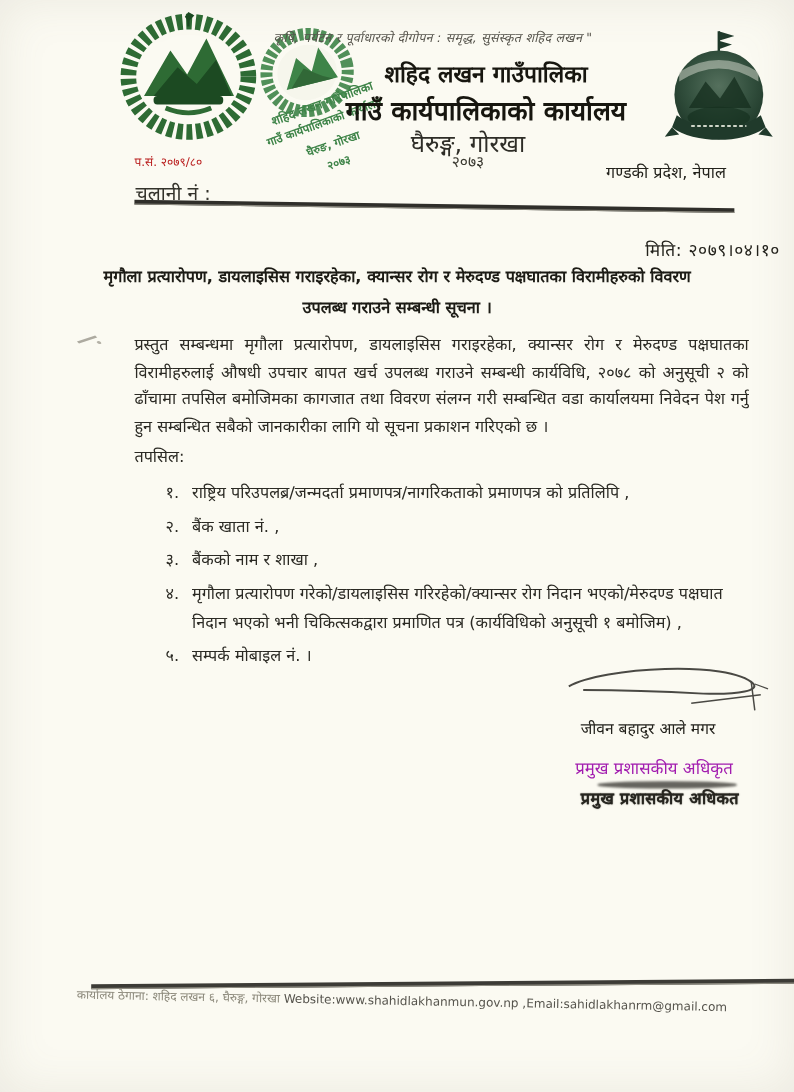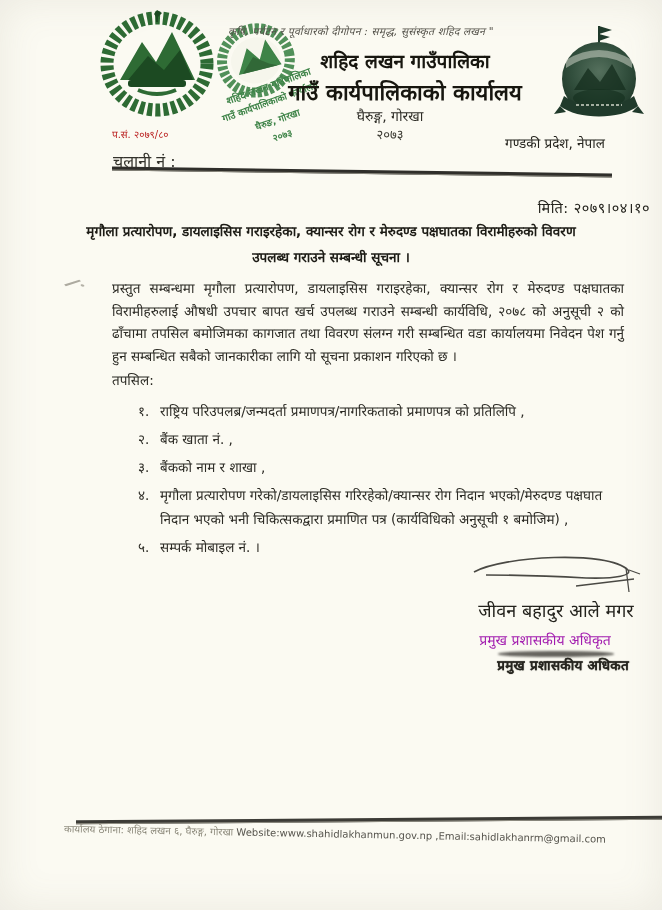--- a/index.html
+++ b/index.html
@@ -24,21 +24,21 @@
   .muni-title{
     left:250px;top:48px;width:310px;text-align:center;
     font-size:19px;font-weight:bold;color:#17160f;
   }
   .office-title{
     left:225px;top:76px;width:360px;text-align:center;
     font-size:22px;font-weight:bold;color:#17160f;
   }
   .place-line{
     left:290px;top:106px;width:200px;text-align:center;
-    font-size:14px;color:#2e2d27;
+    font-size:20px;color:#2e2d27;
   }
   .year-line{
     left:290px;top:125px;width:200px;text-align:center;
     font-size:13px;color:#3a3931;
   }
   .province{
     left:480px;top:134px;width:150px;text-align:center;
     font-size:13.5px;color:#23221c;
   }
   .refno{left:112px;top:127px;font-size:10px;color:#b91c1c;}
@@ -80,33 +80,33 @@
     opacity:.8;
   }
   .pen-mark:after{
     content:"";position:absolute;left:12px;top:3px;width:3px;height:3px;
     background:#a3a095;border-radius:50%;
   }
 
   
   .sig-swoosh{left:468px;top:546px;width:180px;height:58px;}
   .sig-name{
-    left:456px;top:598px;width:200px;text-align:center;
-    font-size:18px;color:#23221c;
+    left:440px;top:598px;width:200px;text-align:center;
+    font-size:13px;color:#23221c;
   }
   .sig-designation{
     left:450px;top:630px;width:190px;text-align:center;
     font-size:14px;color:#a21caf;
   }
   .sig-stamp-smudge{
     left:498px;top:651px;width:116px;height:6px;background:#4c4a45;
     border-radius:45%;filter:blur(1px);opacity:.85;
   }
   .sig-stamp-text{
-    left:484px;top:656px;width:145px;text-align:right;
+    left:484px;top:656px;width:145px;text-align:left;
     font-size:13.5px;font-weight:bold;color:#26251f;
     text-shadow:0 0 1px #3c3a33;letter-spacing:.3px;
   }
 
   
   .footer-rule{
     left:76px;top:818px;width:586px;height:3px;background:#3c3b36;
     transform:rotate(-0.45deg);border-bottom:1px solid #908e83;
   }
   .footer-text{

